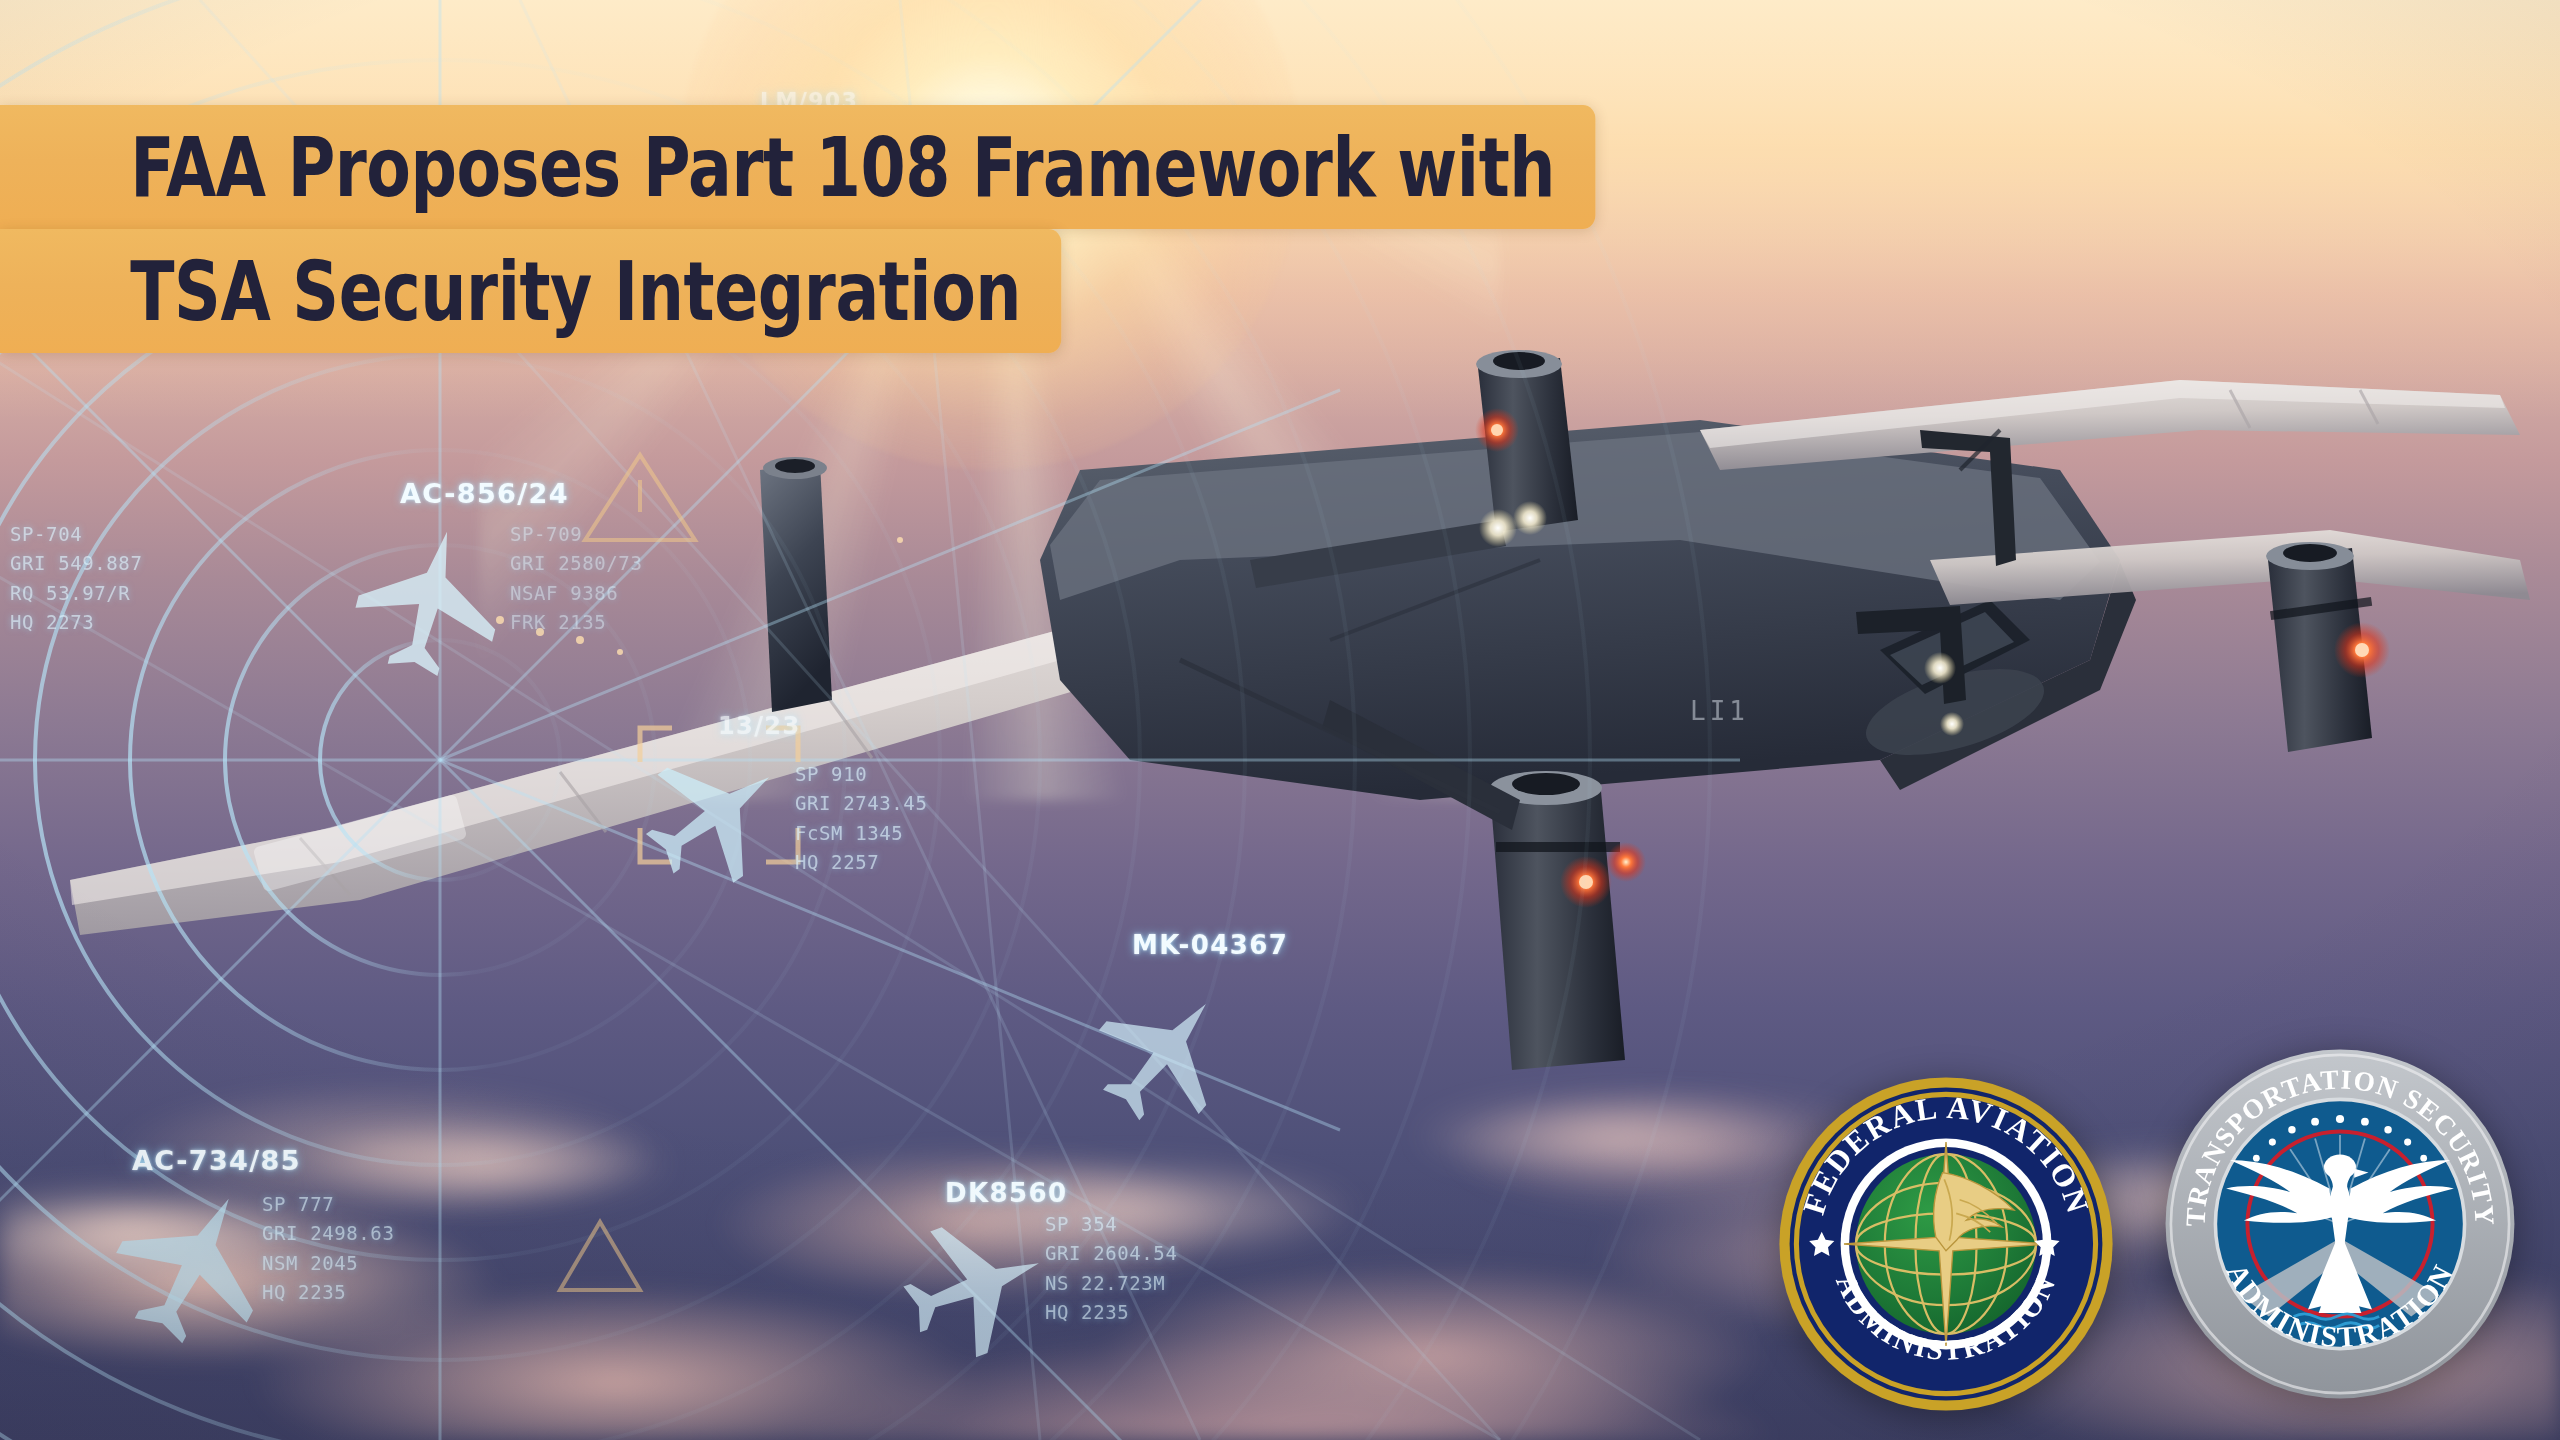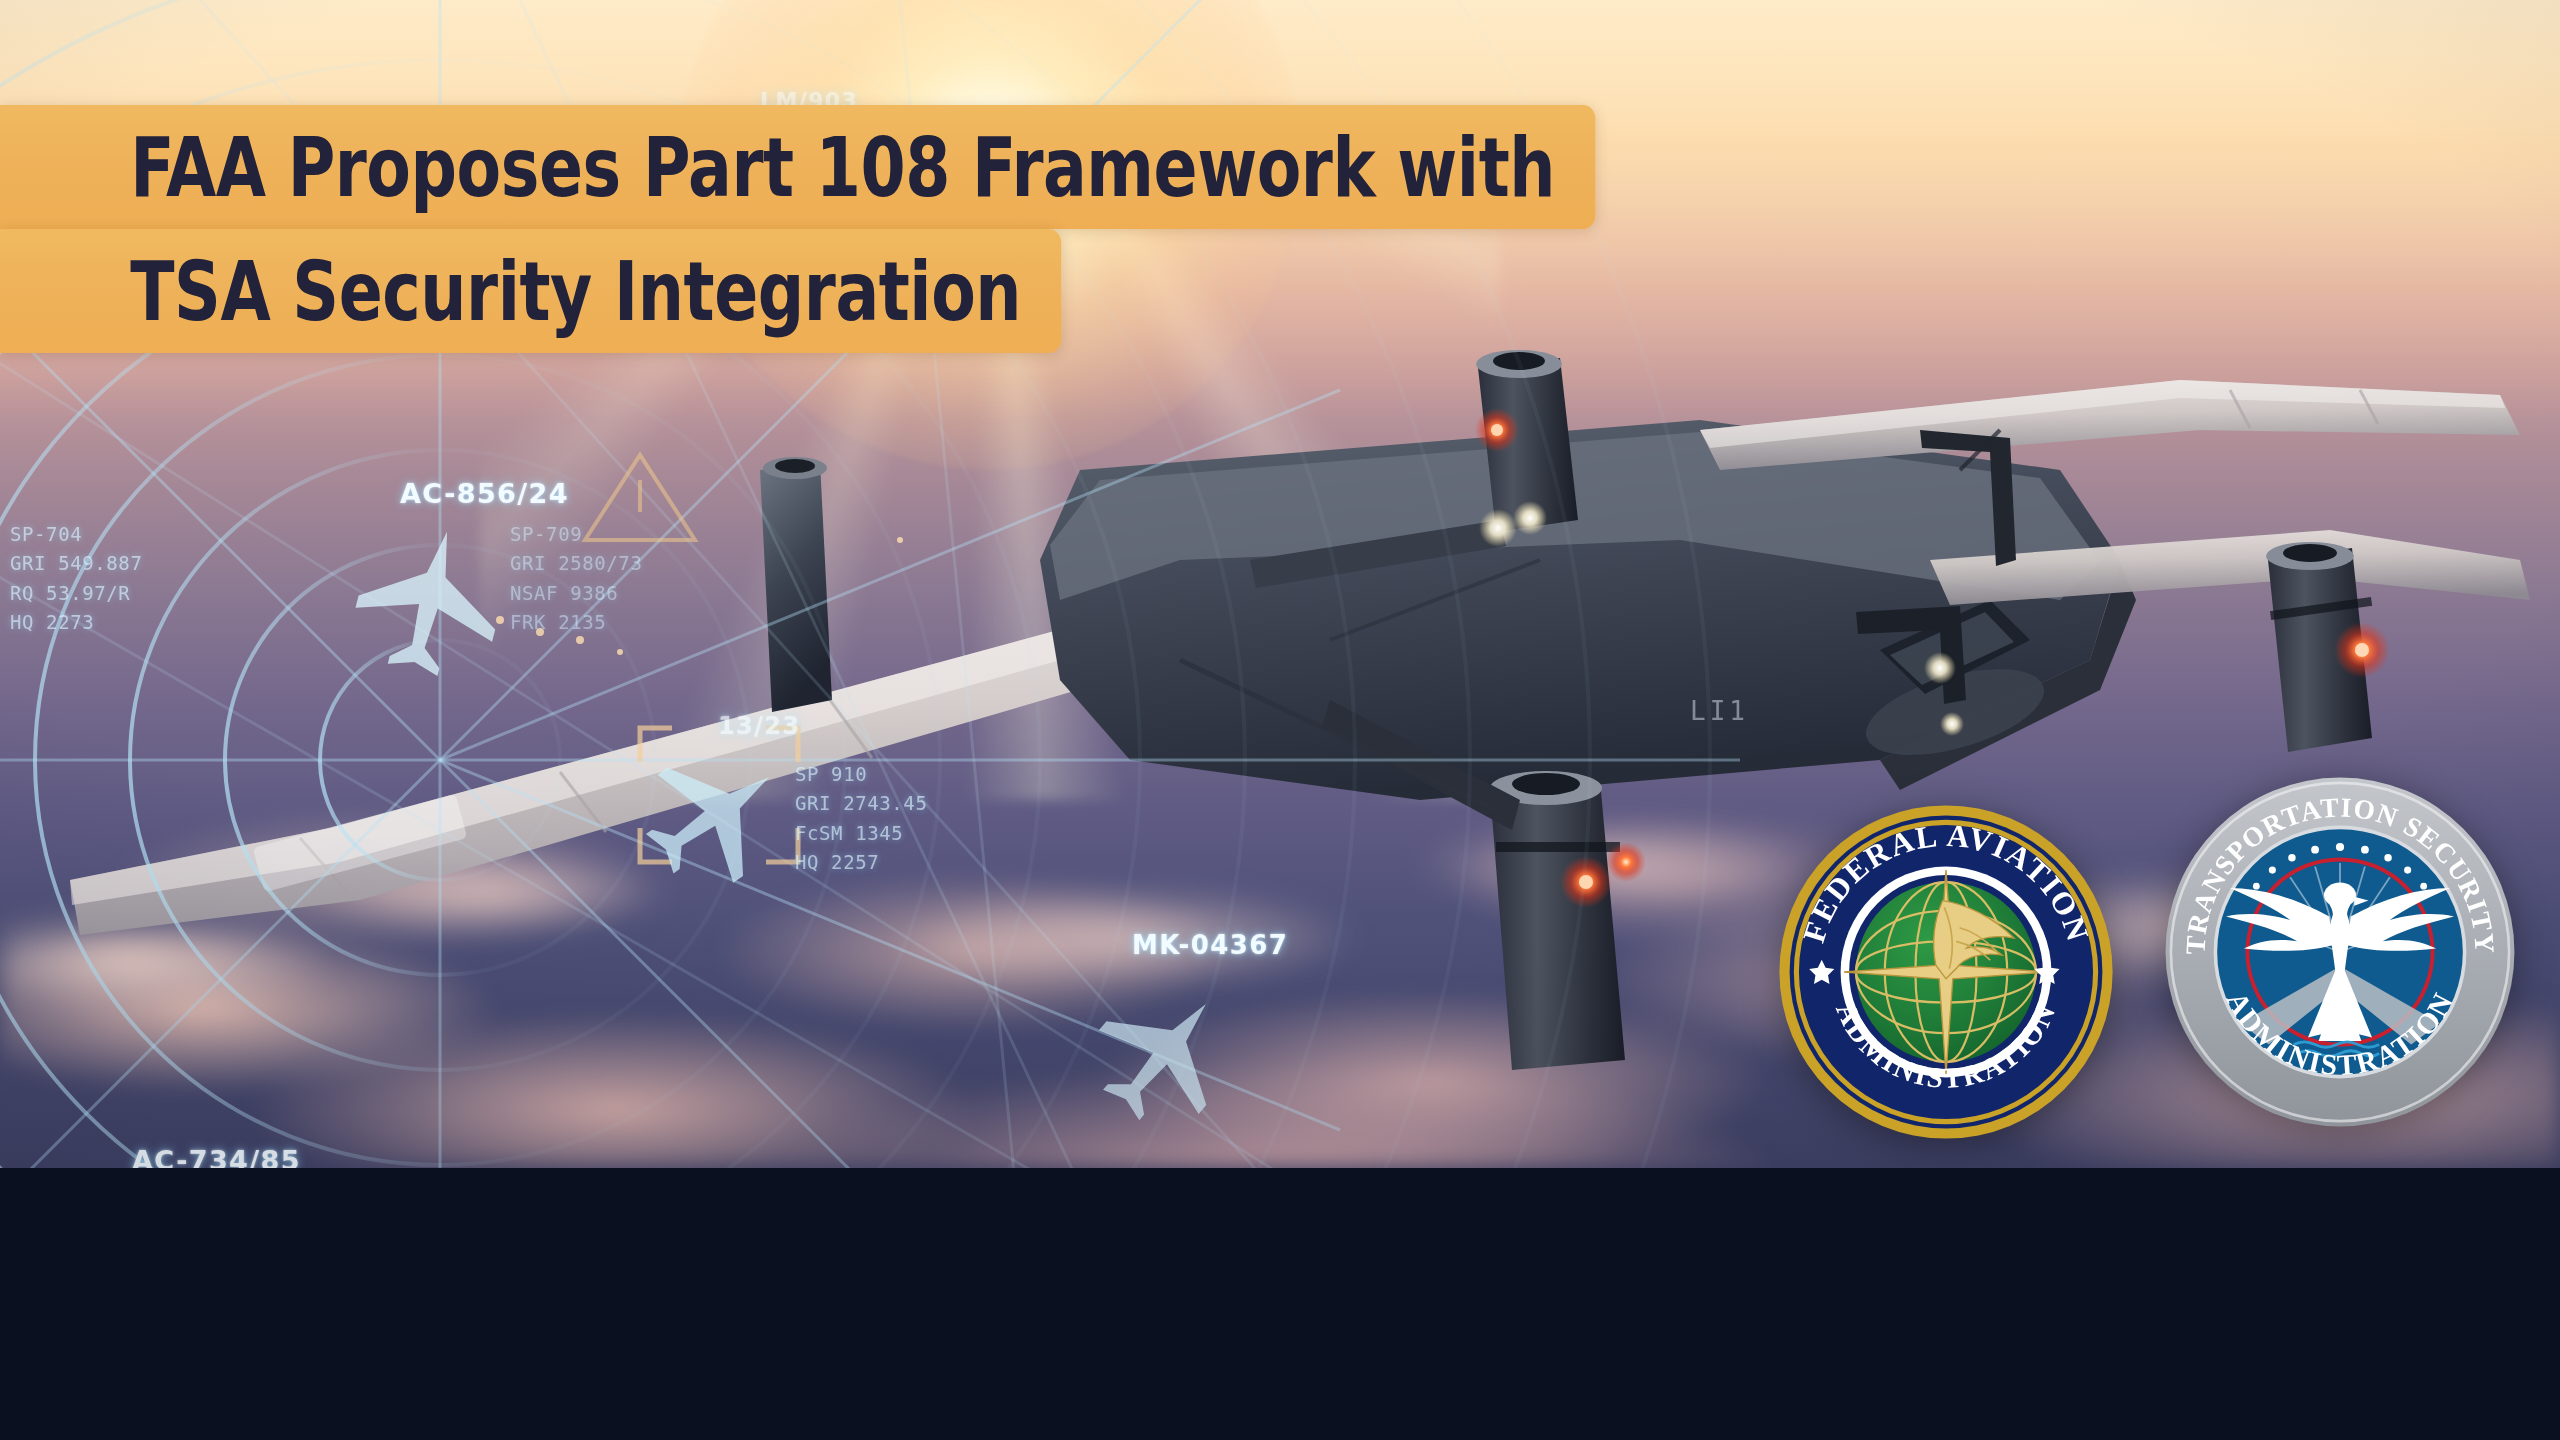--- a/index.html
+++ b/index.html
@@ -4,21 +4,21 @@
 <style>
   * { margin:0; padding:0; box-sizing:border-box; }
   html, body {
     width:2560px; height:1440px; overflow:hidden;
     background:#0b1020;
     font-family:"Liberation Sans", sans-serif;
   }
 
   #stage{
     position:relative;
-    width:2560px; height:1168px;
+    width:2560px; height:1440px;
     overflow:hidden;
   }
 
   
   .sky{
     position:absolute; inset:0;
     background:
       linear-gradient(180deg,
         #f2ddcb 0%,
         #f7e2c9 5%,

